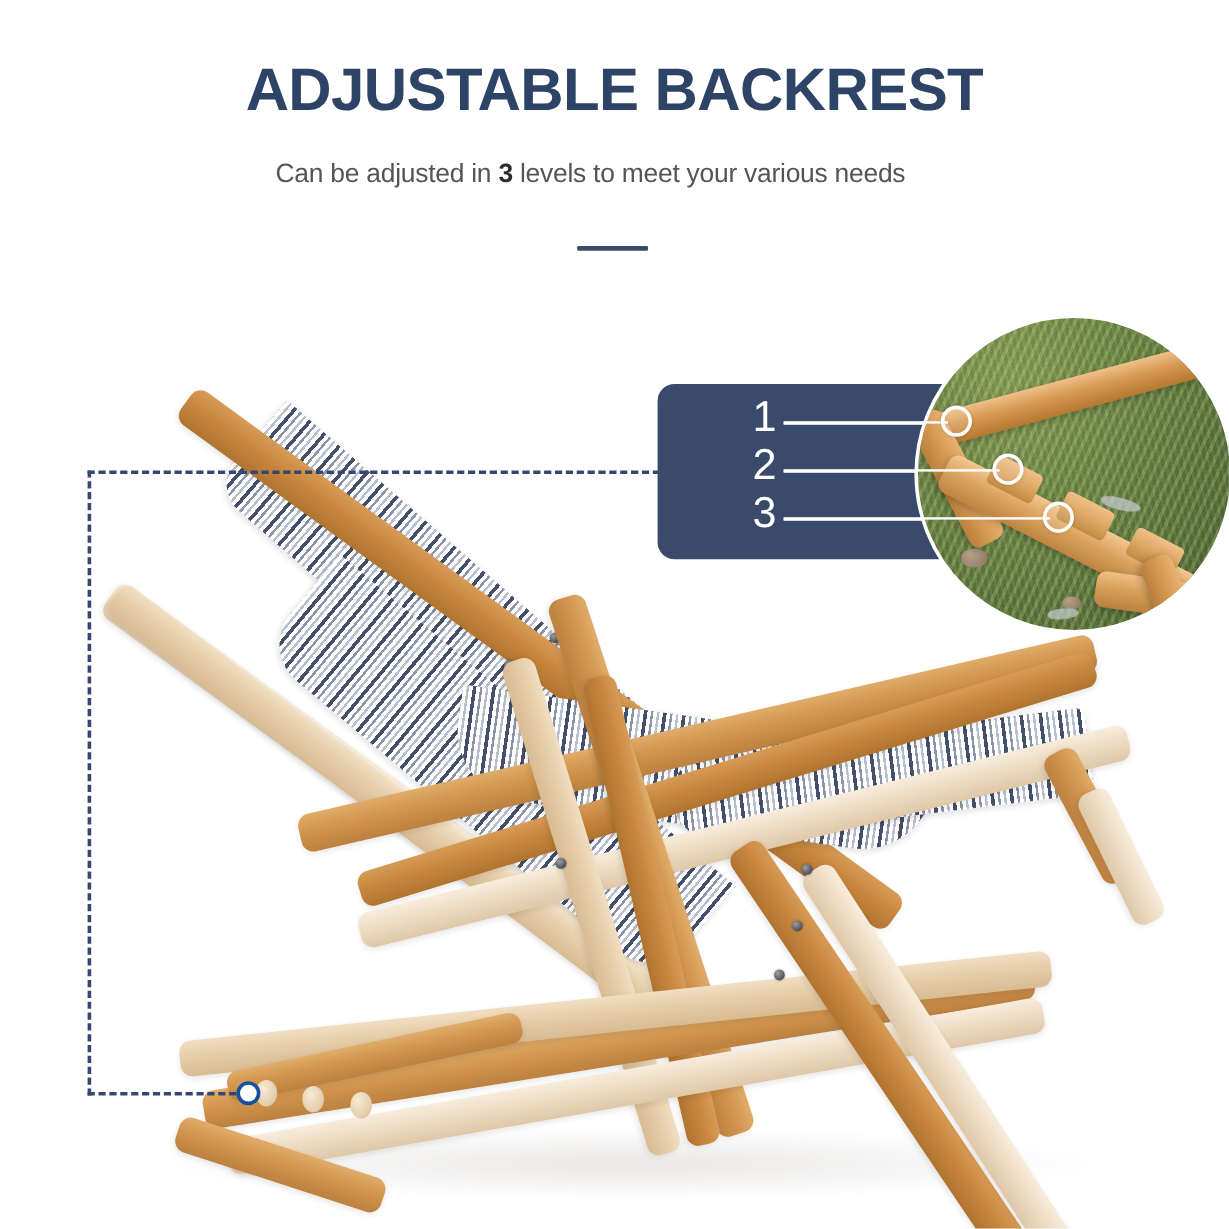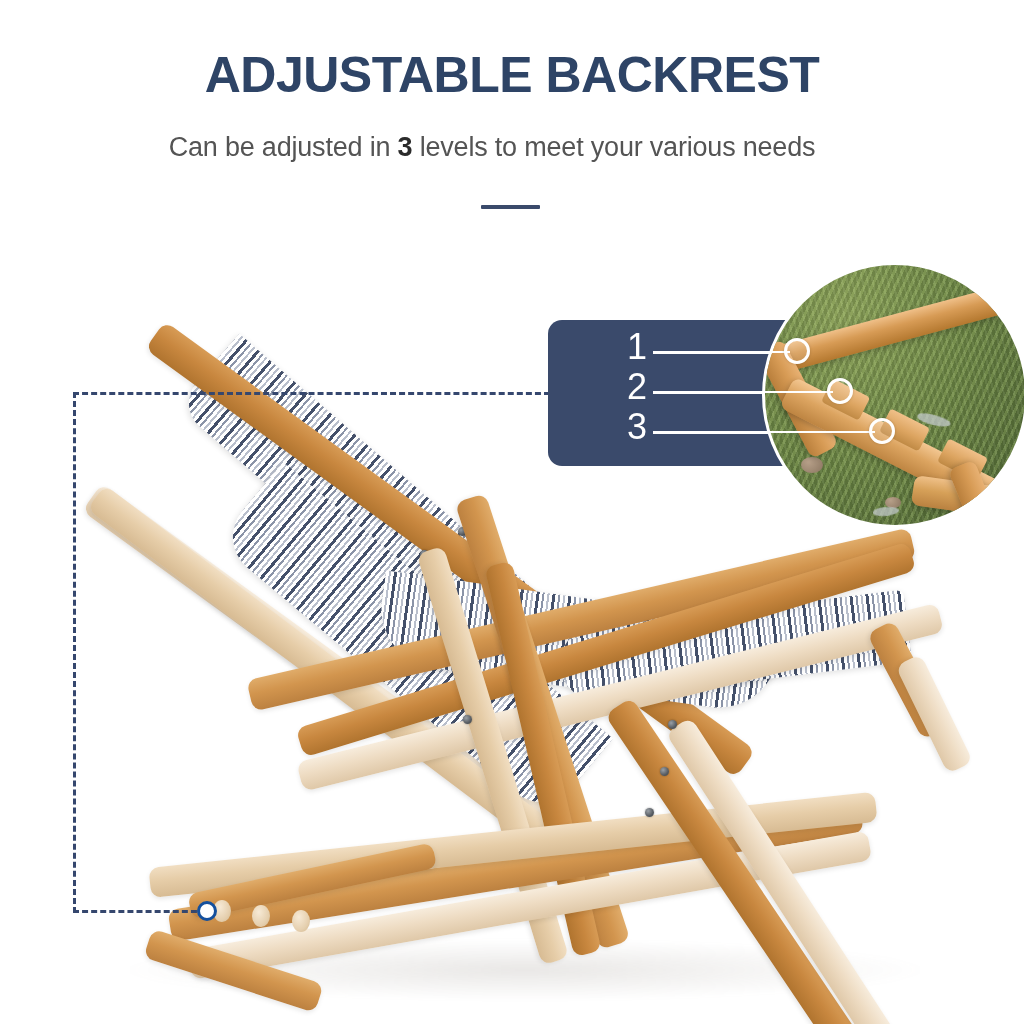--- a/index.html
+++ b/index.html
@@ -22,21 +22,21 @@
     text-align: center;
   }
   #title {
     position: absolute; left: 0; top: 50px; width: 1024px;
     font-size: 50px; font-weight: 700; letter-spacing: -0.5px;
     color: #2E4466; line-height: 1.0;
     white-space: nowrap;
   }
   #subtitle {
     position: absolute; left: 0; top: 131px; width: 984px;
-    font-size: 27px; font-weight: 400; color: #545454;
+    font-size: 22px; font-weight: 400; color: #545454;
     line-height: 1.25; letter-spacing: -0.2px;
   }
   #subtitle .hl { font-weight: 700; color: #2b2b2b; }
   #divider {
     position: absolute; left: 481px; top: 205px;
     width: 59px; height: 4px; background: #3A4A6B; border-radius: 1px;
   }
 
   
   #dashbox {

